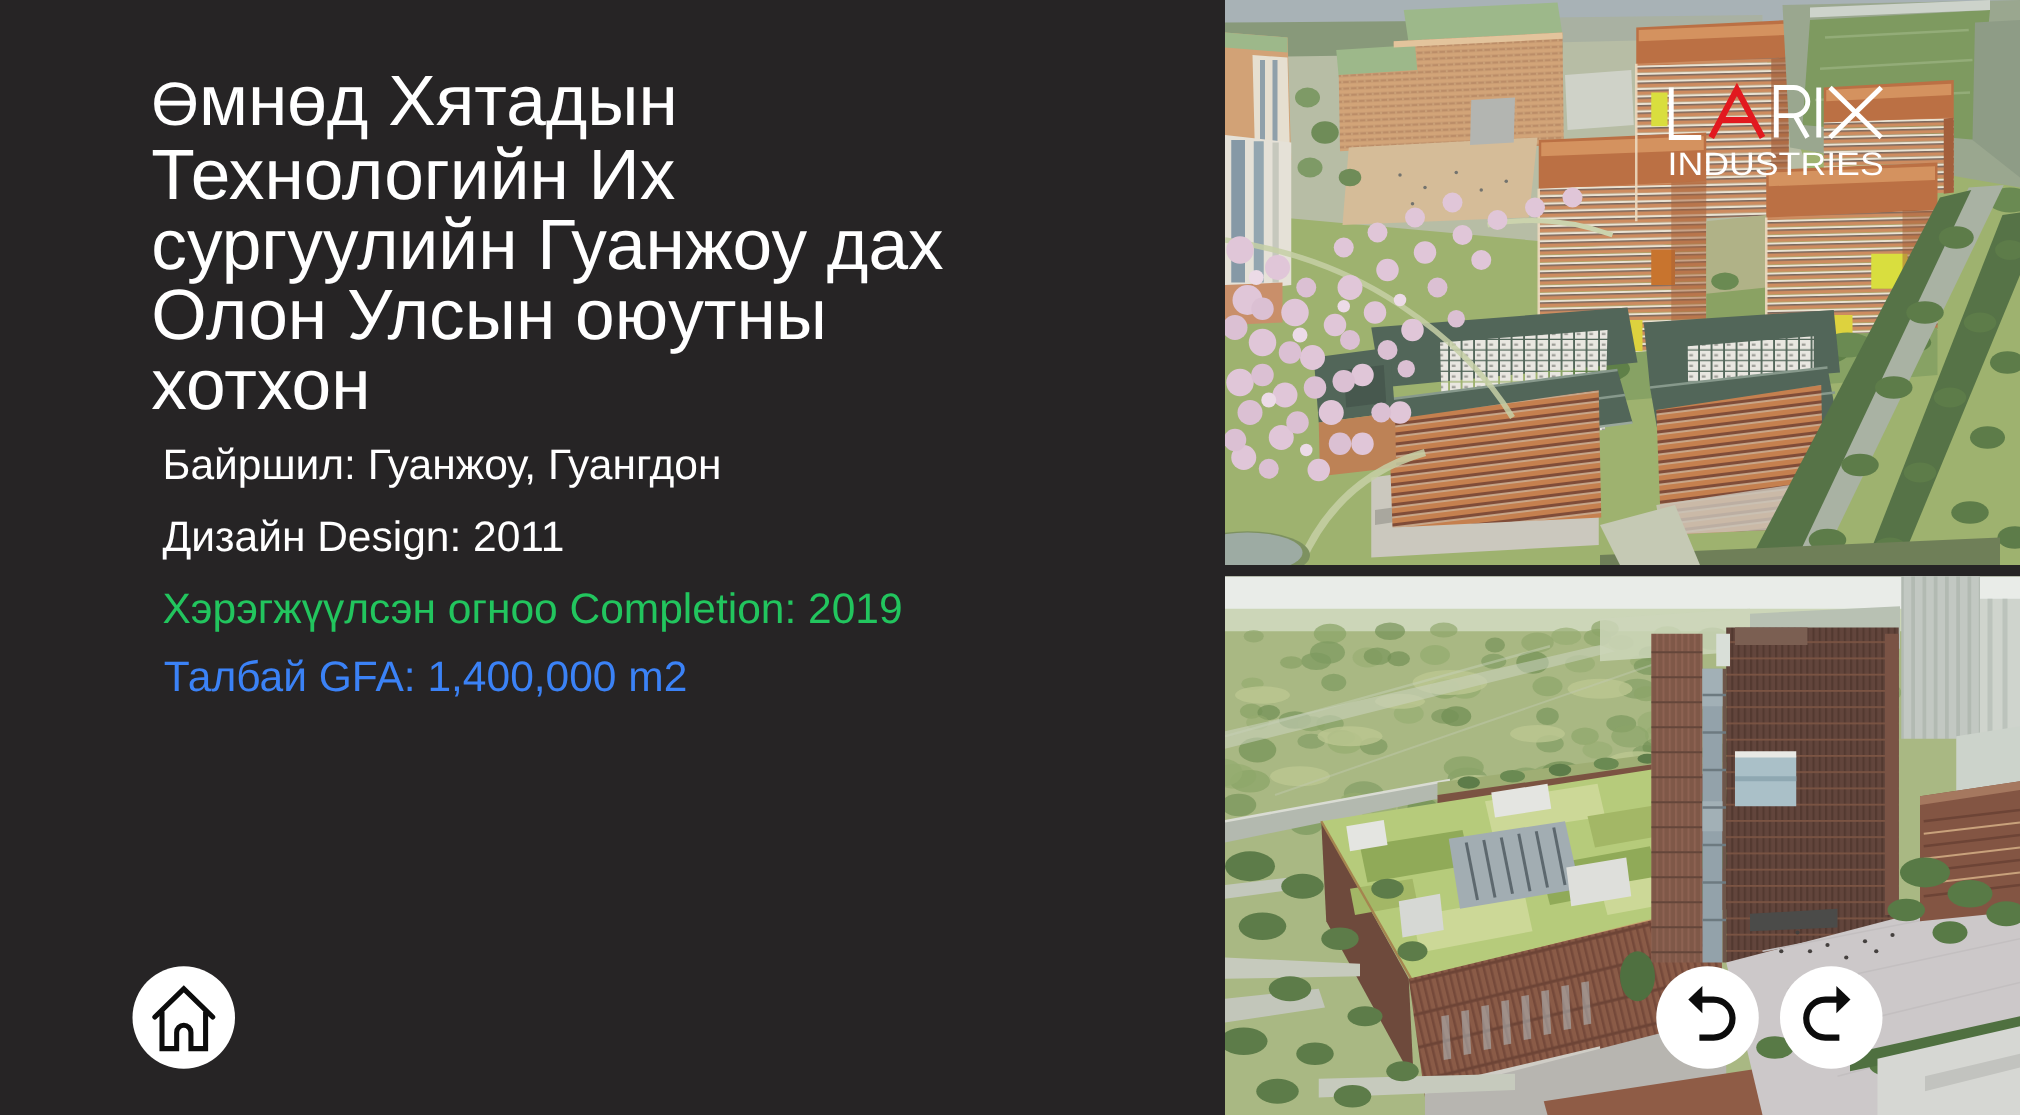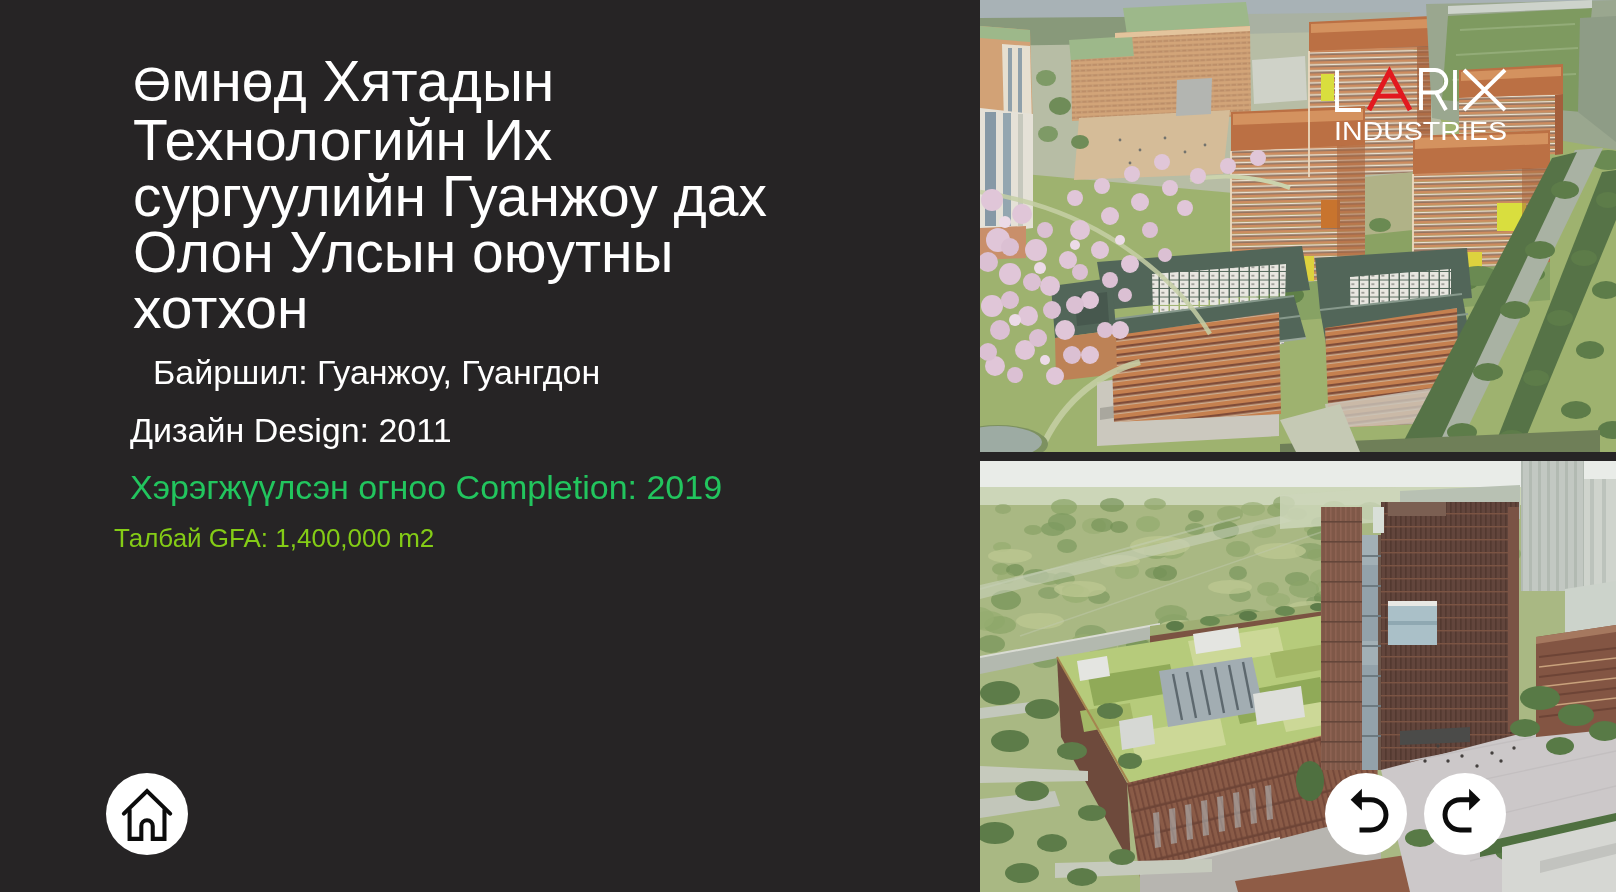--- a/index.html
+++ b/index.html
@@ -3,29 +3,29 @@
 <meta charset="utf-8">
 <style>
   html,body{margin:0;padding:0;}
   body{width:1616px;height:892px;background:#262425;overflow:hidden;position:relative;
        font-family:"Liberation Sans", sans-serif;}
   .abs{position:absolute;}
 </style>
 </head>
 <body>
 
-<div class="abs" style="left:133px;top:53px;width:860px;color:#ffffff;font-size:57px;line-height:56px;font-weight:400;"><span style="font-size:49px">Ө</span>мнөд Хятадын<br>Технологийн Их<br>сургуулийн Гуанжоу дах<br>Олон Улсын оюутны<br>хотхон</div>
-
-<div class="abs" style="left:130px;top:353px;color:#ffffff;font-size:34px;margin-left:23px;">Байршил: Гуанжоу, Гуангдон</div>
+<div class="abs" style="left:121px;top:53px;width:860px;color:#ffffff;font-size:57px;line-height:56px;font-weight:400;"><span style="font-size:49px">Ө</span>мнөд Хятадын<br>Технологийн Их<br>сургуулийн Гуанжоу дах<br>Олон Улсын оюутны<br>хотхон</div>
+
+<div class="abs" style="left:130px;top:353px;color:#ffffff;font-size:34px;">Байршил: Гуанжоу, Гуангдон</div>
 
 <div class="abs" style="left:130px;top:411px;color:#ffffff;font-size:34px;">Дизайн Design: 2011</div>
 
 <div class="abs" style="left:130px;top:468px;color:#22c55e;font-size:34px;">Хэрэгжүүлсэн огноо Completion: 2019</div>
 
-<div class="abs" style="left:114px;top:523px;color:#84cc16;font-size:26px;">Талбай GFA: 1,400,000 m2</div>
+<div class="abs" style="left:131px;top:523px;color:#3b82f6;font-size:34px;">Талбай GFA: 1,400,000 m2</div>
 
 <svg class="abs" style="left:980px;top:0;" width="636" height="452" viewBox="0 0 636 452">
   <defs>
     <pattern id="orangeFacade" width="8" height="6" patternUnits="userSpaceOnUse" patternTransform="rotate(-1.3)">
       <rect width="8" height="5.6" fill="#cd8c60"></rect>
       <rect y="0" width="8" height="1.5" fill="#eae2d2"></rect>
       <rect y="1.5" width="8" height="1.2" fill="#7a685e"></rect>
     </pattern>
     <pattern id="tanWin" width="6" height="5.2" patternUnits="userSpaceOnUse" patternTransform="rotate(-2.5)">
       <rect width="6" height="5.2" fill="#d2a478"></rect>

